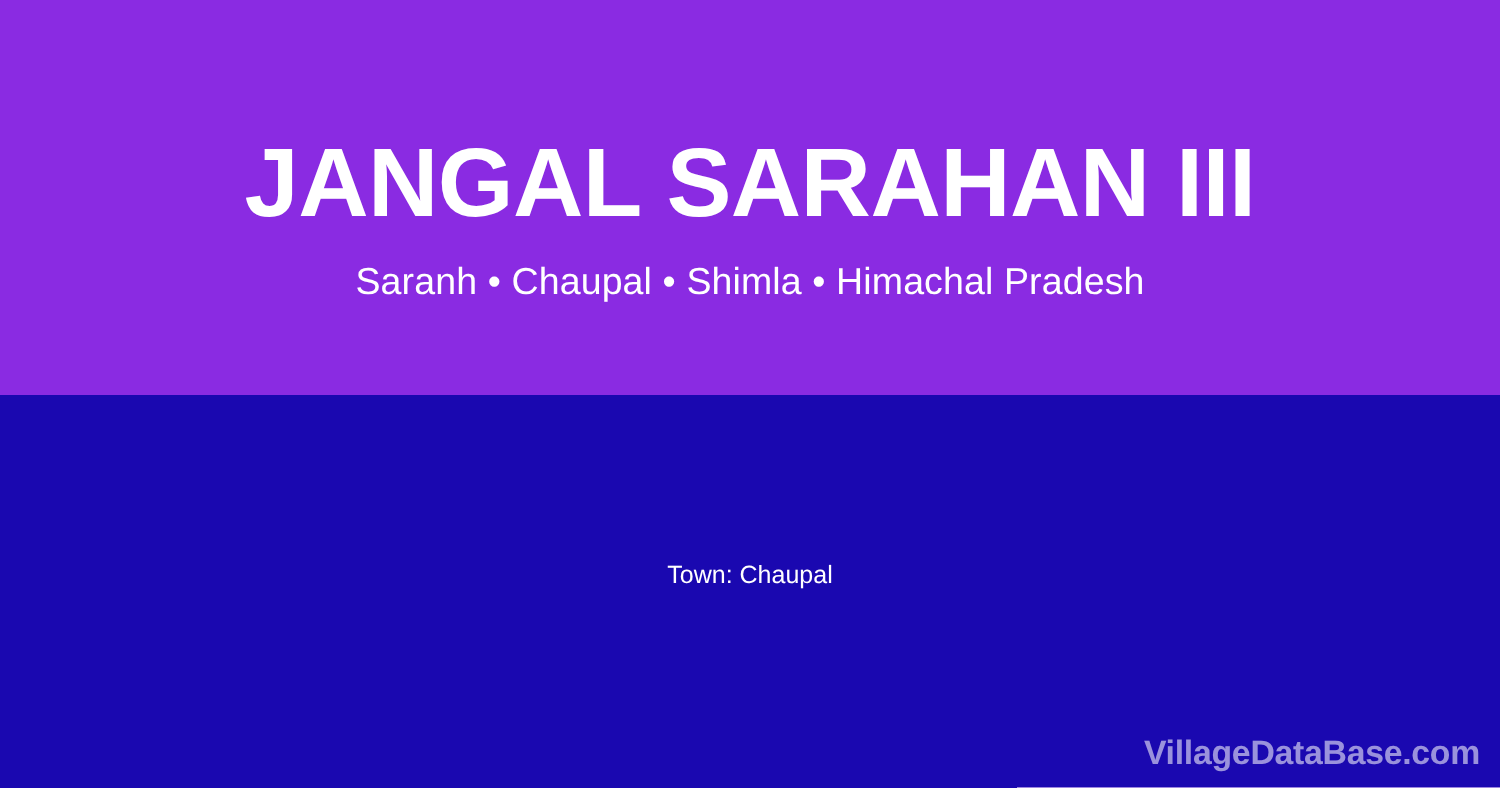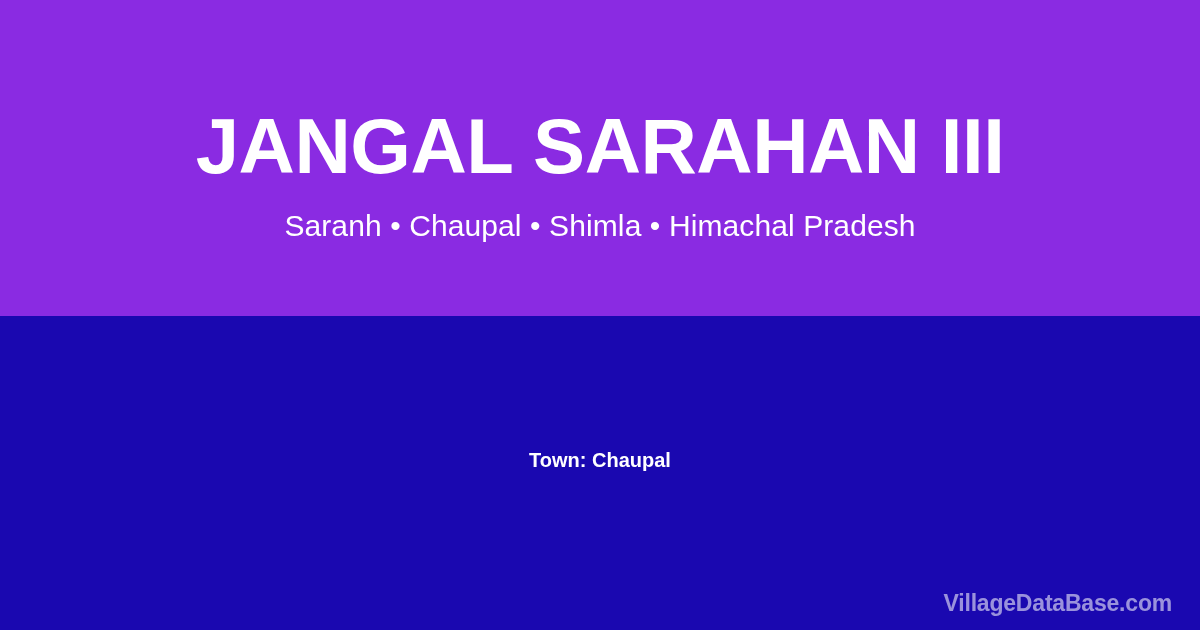--- a/index.html
+++ b/index.html
@@ -81,30 +81,30 @@
     display: flex;
     align-items: center;
     justify-content: center;
     padding-bottom: 27px;
     box-sizing: border-box;
   }
   #town-line span {
     font-size: 20px;
     line-height: 1.2;
     color: #FFFFFF;
-    font-weight: bold;
+    font-weight: normal;
     white-space: nowrap;
   }
 
   
   #watermark {
     position: absolute;
-    right: 28px;
+    right: 16px;
     bottom: 12px;
-    font-size: 23px;
+    font-size: 27px;
     font-weight: bold;
     line-height: 1.2;
     color: rgba(255, 255, 255, 0.56);
     white-space: nowrap;
     letter-spacing: -0.2px;
   }
 </style>
 </head>
 <body>
 

